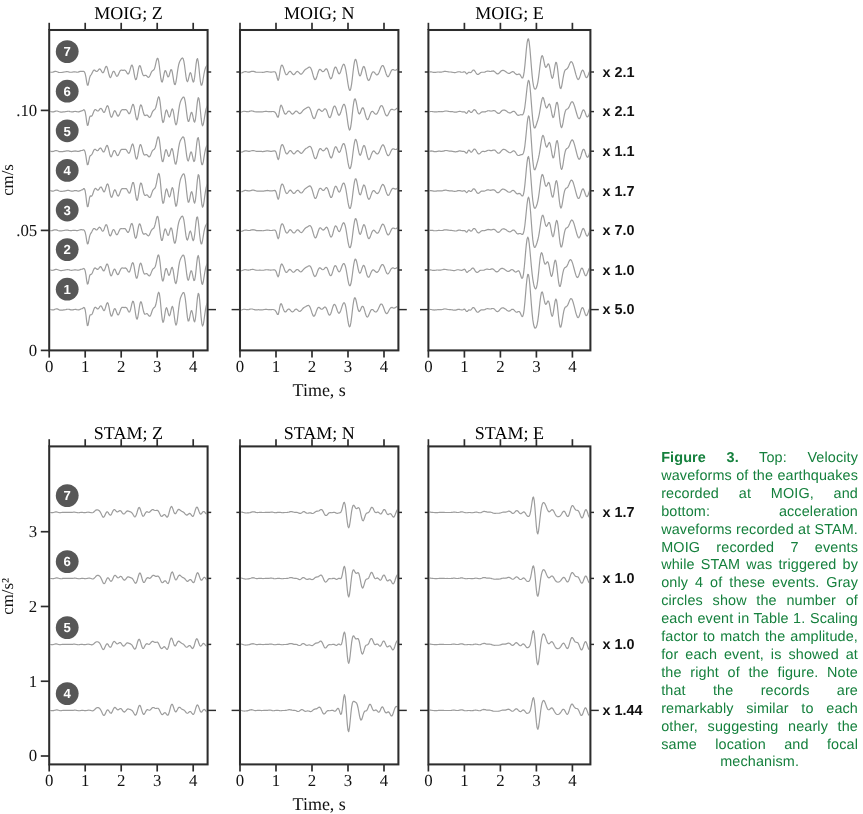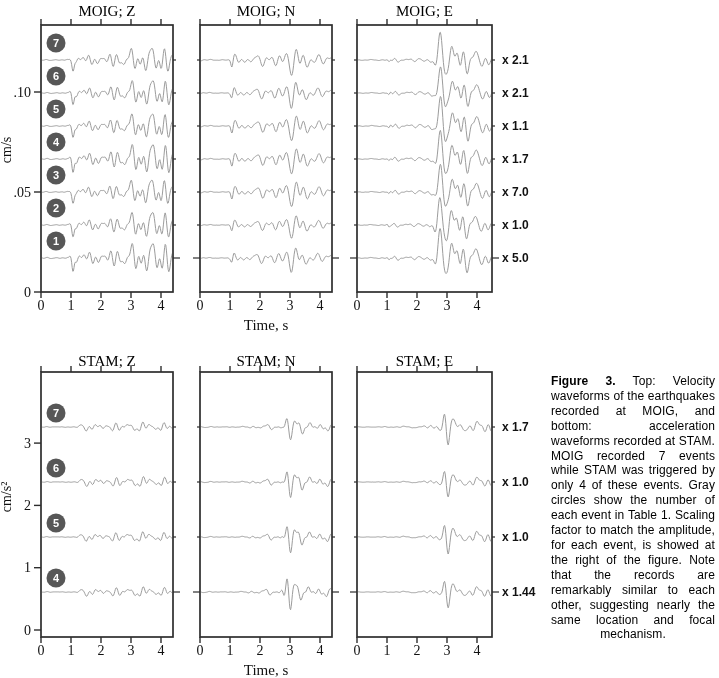--- a/index.html
+++ b/index.html
@@ -1,20 +1,20 @@
 <!DOCTYPE html>
 <html><head>
 <meta charset="utf-8">
 <style>
   html,body{margin:0;padding:0;background:#ffffff;}
   .page{position:relative;width:719px;height:678px;background:#ffffff;overflow:hidden;
         font-family:"Liberation Sans",sans-serif;}
   #fig-svg{position:absolute;left:0;top:0;}
   .caption{position:absolute;left:551px;top:374px;width:164px;
-           font-size:12px;line-height:14.9px;letter-spacing:.1px;color:#000000;
+           font-size:12px;line-height:14.9px;letter-spacing:.1px;color:#15803d;
            text-align:justify;text-align-last:center;
            font-family:"Liberation Sans",sans-serif;}
   .cap-lead{font-weight:bold;}
 </style>
 </head>
 <body>
 
 <div class="page">
   <svg id="fig-svg" width="719" height="678" viewBox="0 0 719 678">
       <defs>

